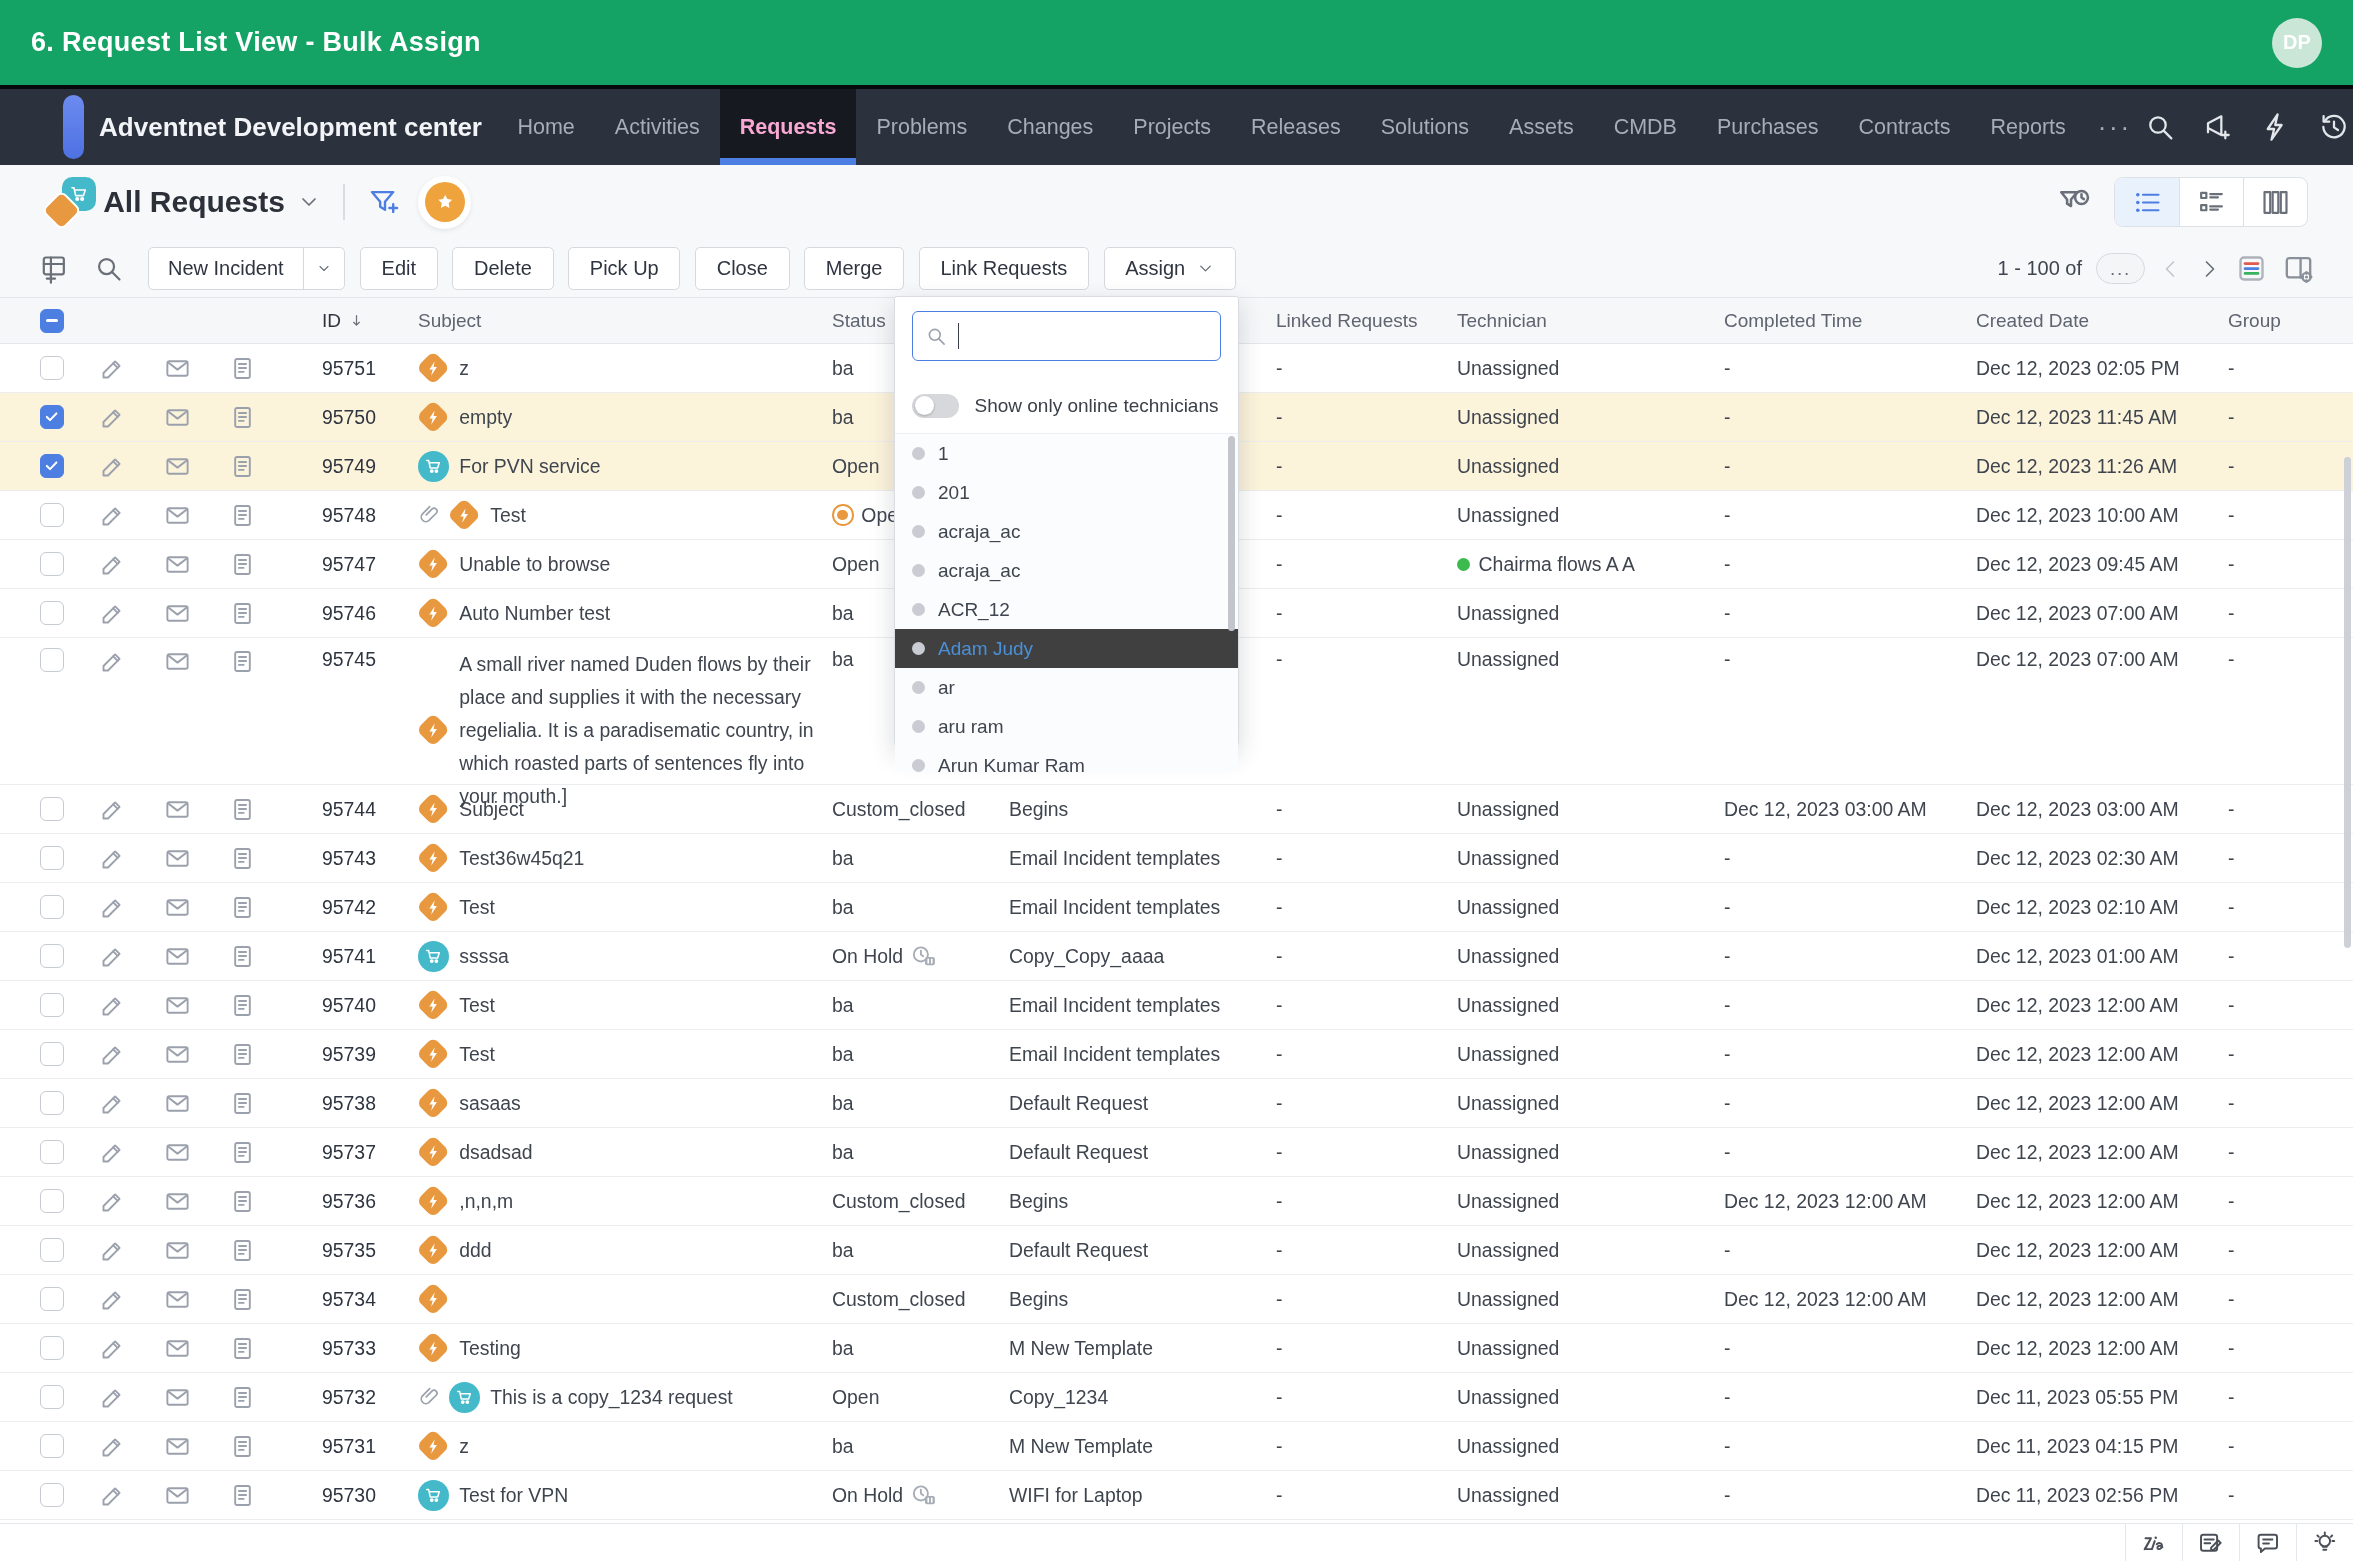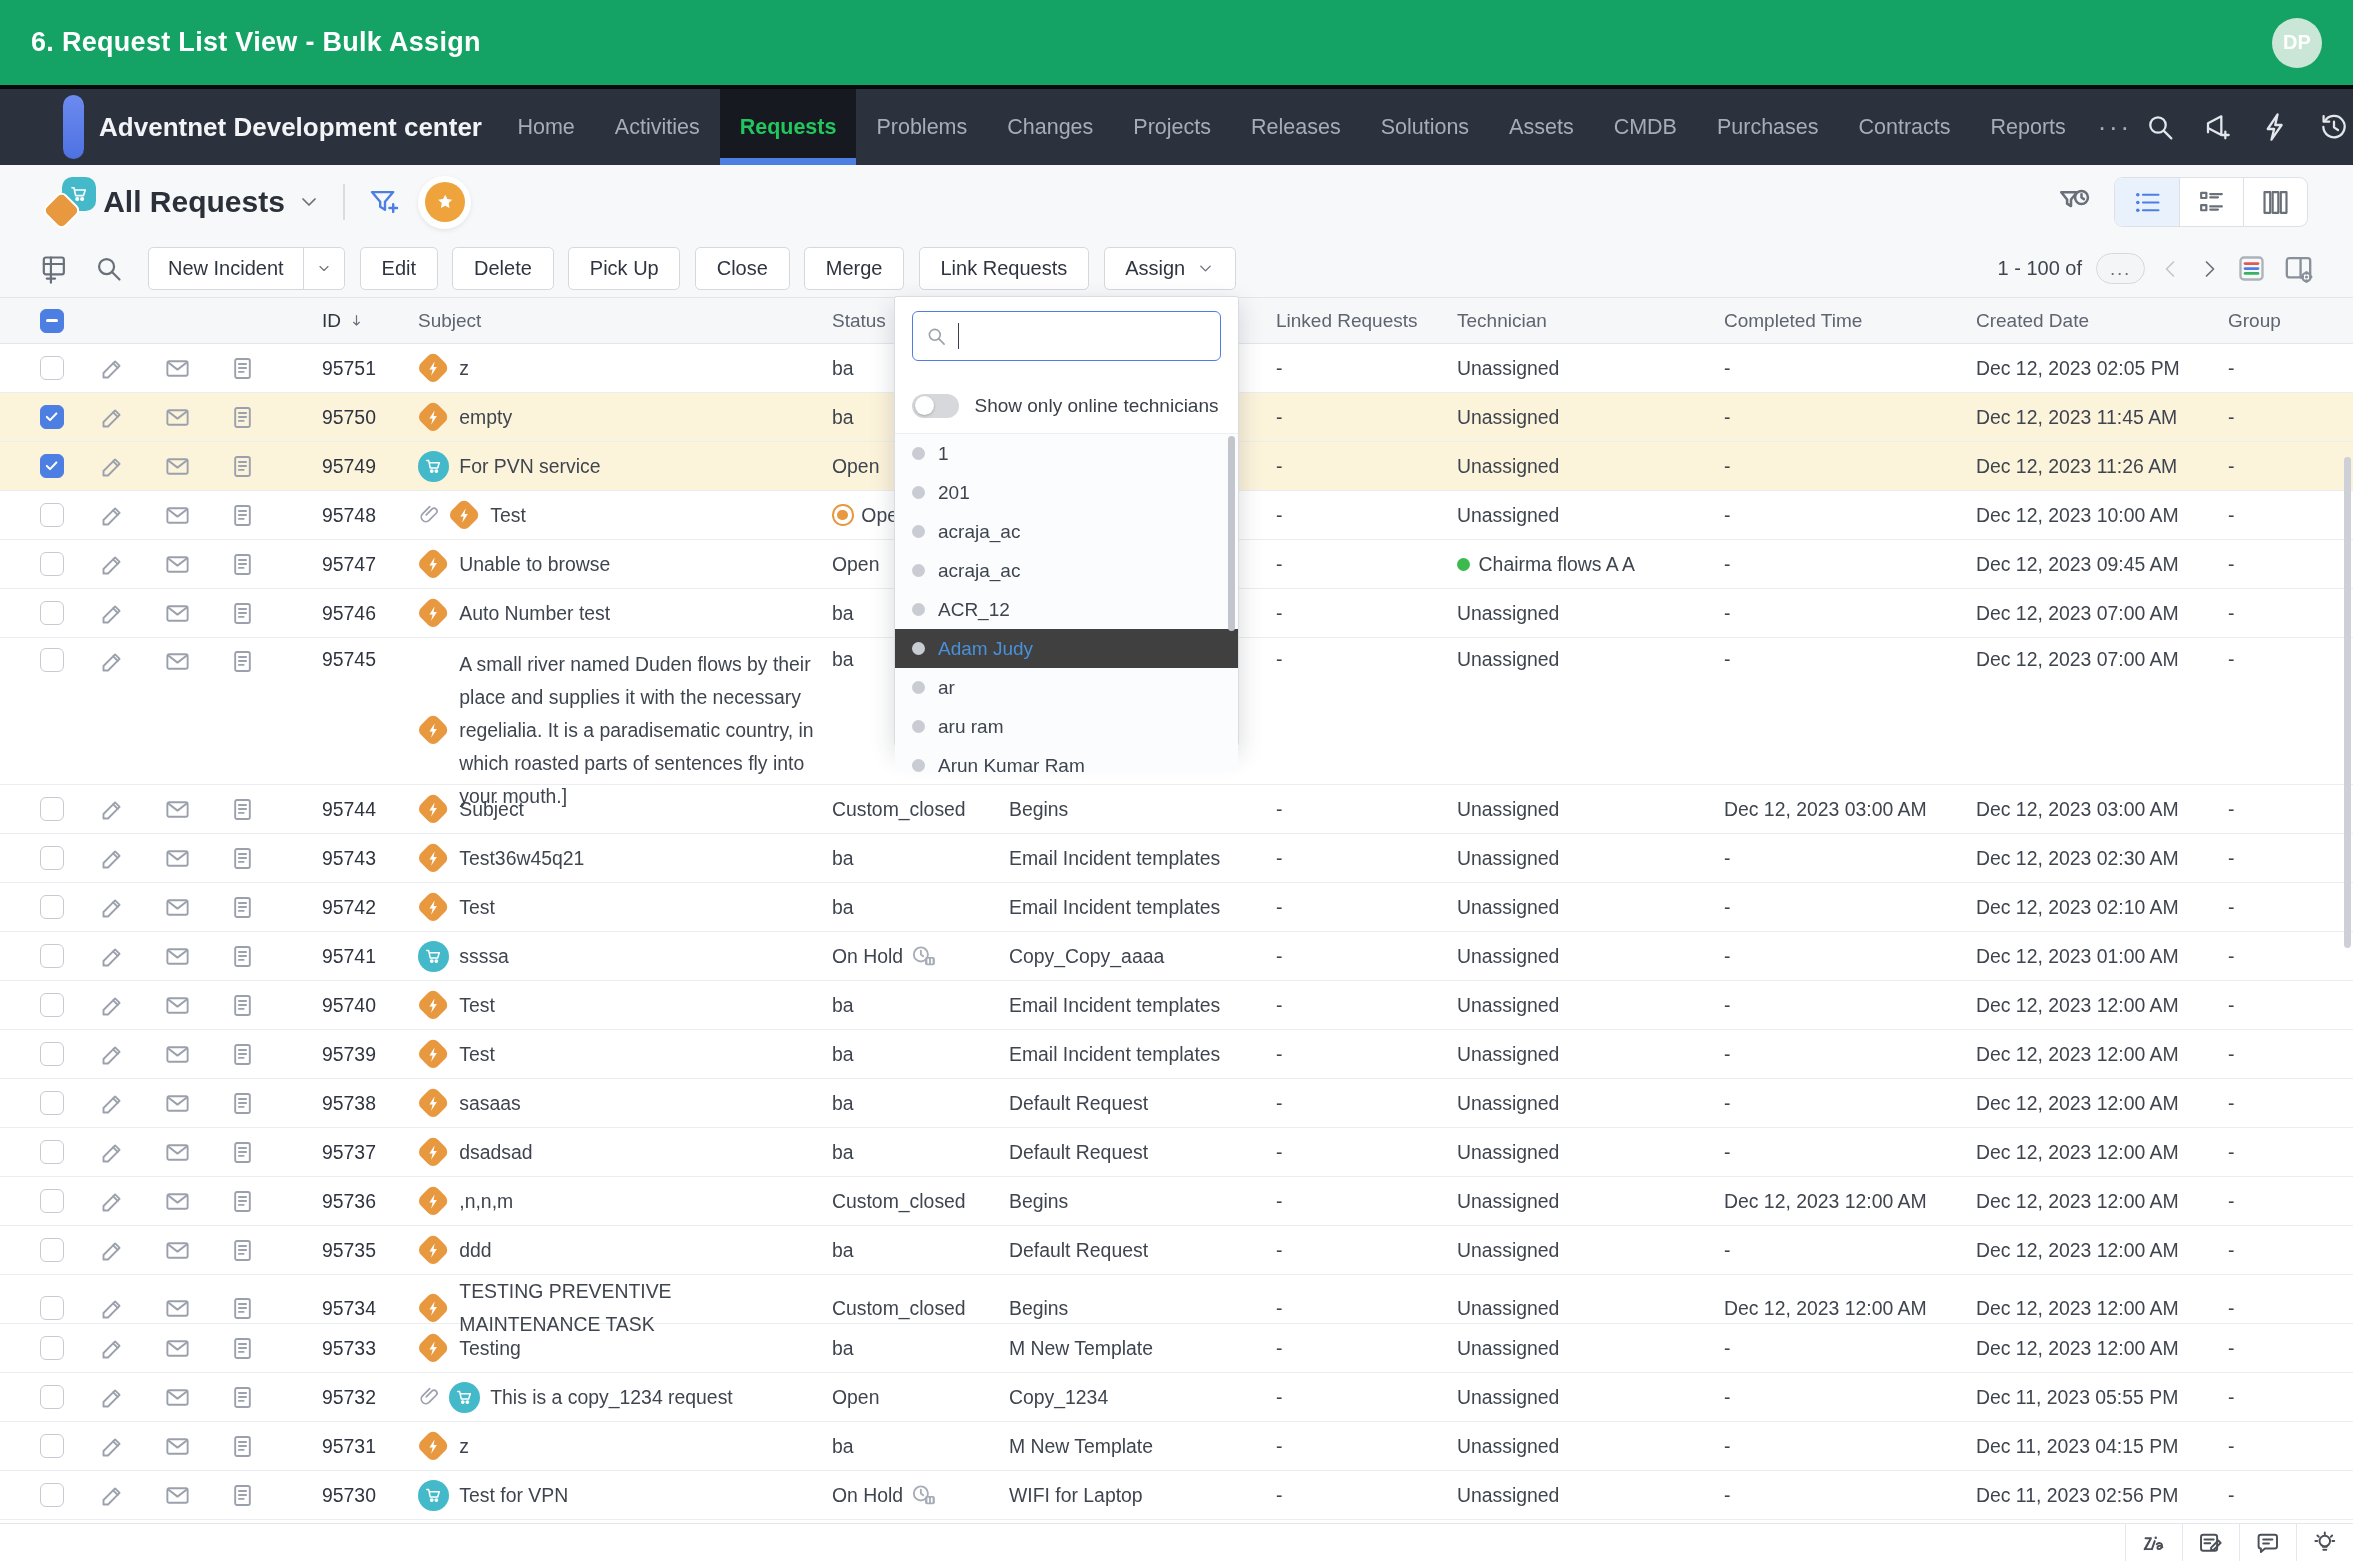--- a/index.html
+++ b/index.html
@@ -18,21 +18,21 @@
   
   .navbar { position:absolute; top:89px; left:0; right:0; height:76px; background:#2C323D;
     display:flex; align-items:stretch; }
   .waffle { width:31px; height:31px; color:#EDEFF2; align-self:center; margin-left:34px; }
   .logo { width:64px; height:64px; border-radius:13.8px; align-self:center; margin-left:29px;
     background:linear-gradient(180deg,#6C8BF0,#4E71E2); color:#fff; padding:10.3px; }
   .app-title { color:#F2F4F7; font-size:26px; font-weight:bold; align-self:center; margin:0 15.5px 0 15.5px; white-space:nowrap; }
   #nav-menu { list-style:none; display:flex; align-items:stretch; }
   .nav-item { display:flex; align-items:center; padding:0 20px; color:#A7ADB8; font-size:21.5px;
     position:relative; white-space:nowrap; cursor:pointer; }
-  .nav-item.active { background:#16191F; color:#22c55e; font-weight:bold; }
+  .nav-item.active { background:#16191F; color:#f9a8d4; font-weight:bold; }
   .nav-item.active::after { content:""; position:absolute; left:0; right:0; bottom:0; height:6.9px; background:#4D7FE3; }
   .nav-more { display:flex; align-items:center; color:#A7ADB8; font-size:26px; letter-spacing:2.6px; padding:0 12px; }
   .nav-right { margin-left:auto; display:flex; align-items:center; gap:26px; padding-right:26px; }
   .nav-right .icon { width:32px; height:32px; color:#E3E6EB; }
 
   
   .viewbar { position:absolute; top:165px; left:0; right:0; height:74px; display:flex; align-items:center; padding:0 45px; }
   .vb-iconstack { position:relative; width:53px; height:50px; }
   .vb-teal { position:absolute; right:1.7px; top:0; width:34px; height:34px; border-radius:10.3px; background:#43B9C9; color:#fff; padding:6.9px; }
   .vb-orange { position:absolute; left:1.7px; bottom:1.7px; width:29px; height:29px; background:#E8983F;
@@ -1330,21 +1330,20 @@
         </div>
         <div class="cell c-id">95734</div>
         <div class="cell c-subject">
           <span class="badge-incident">
             <span class="icon ">
               <svg viewBox="0 0 24 24" fill="currentColor">
                 <path d="M13.4 3L6.8 13.4h4.1L9 21l7.3-10.9h-4.2L13.4 3z"></path>
               </svg>
             </span>
           </span>
-          <span class="subject-text">TESTING PREVENTIVE MAINTENANCE TASK</span>
         </div>
         <div class="cell">
           <span>Custom_closed</span>
         </div>
         <div class="cell">Begins</div>
         <div class="cell">-</div>
         <div class="cell">
           <span>Unassigned</span>
         </div>
         <div class="cell">Dec 12, 2023 12:00 AM</div>

